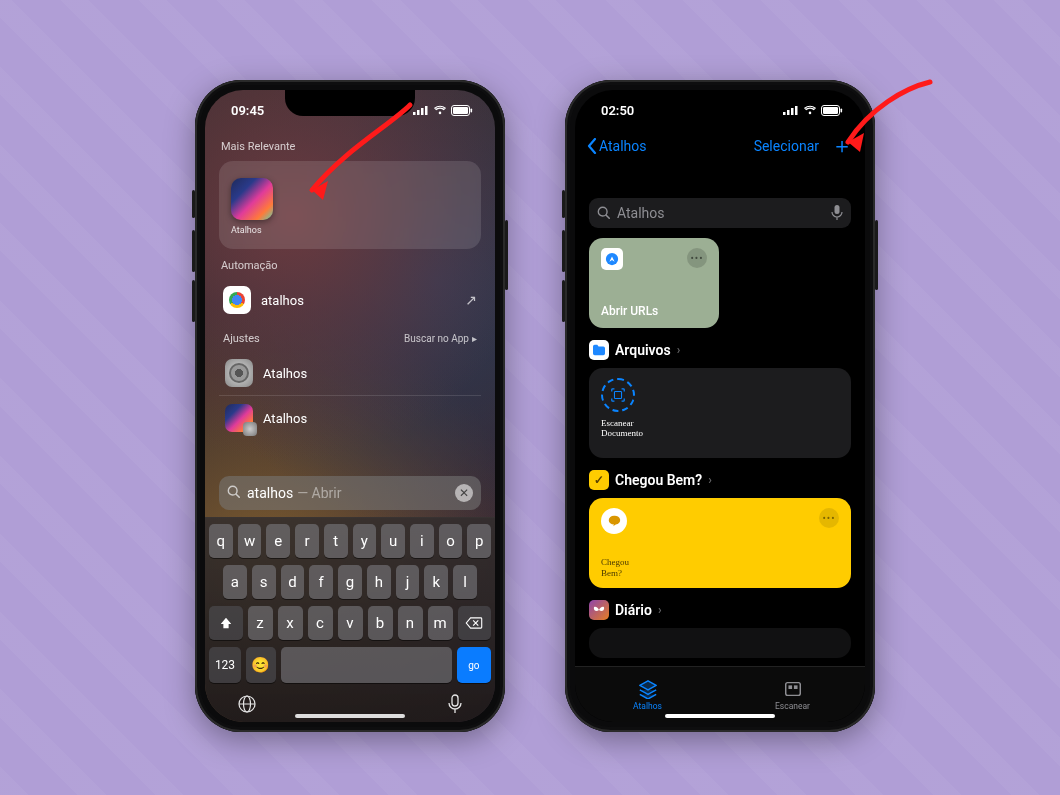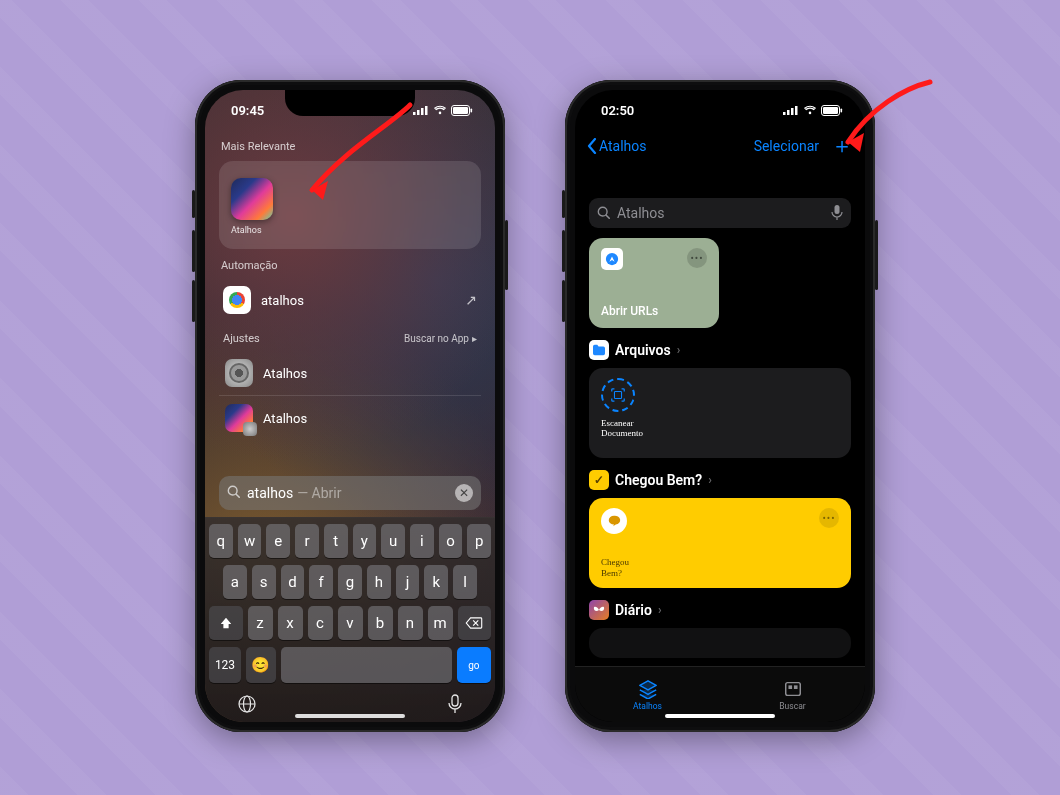--- a/index.html
+++ b/index.html
@@ -551,21 +551,21 @@
             <path d="M12 2l9 5-9 5-9-5zM3 12l9 5 9-5M3 17l9 5 9-5" stroke="#0a84ff" stroke-width="1.6" fill="#0a84ff" fill-opacity=".25" stroke-linejoin="round"></path>
           </svg>
         <span>Atalhos</span>
       </div>
       <div class="tab">
         <svg width="20" height="20" viewBox="0 0 22 22">
             <rect x="3" y="4" width="16" height="14" rx="2" stroke="#8e8e93" stroke-width="1.6" fill="none"></rect>
             <rect x="6" y="7" width="4" height="4" fill="#8e8e93"></rect>
             <rect x="12" y="7" width="4" height="4" fill="#8e8e93"></rect>
           </svg>
-        <span>Buscar</span>
+        <span>Escanear</span>
       </div>
     </div>
     <div class="home-ind" style="background:#fff;"></div>
   </div>
 </div>
 
 <svg class="ann" style="left:290px; top:95px;" width="140" height="130" viewBox="0 0 140 130">
   <path d="M120 10 C 100 30, 55 55, 22 95"></path>
   <polygon points="22,95 38,86 33,105"></polygon>
 </svg>

